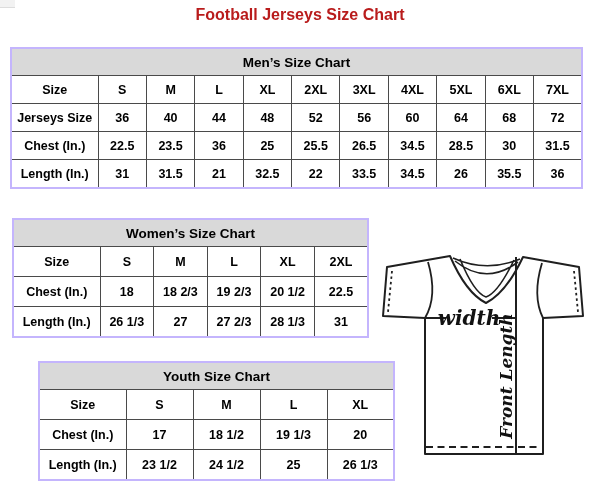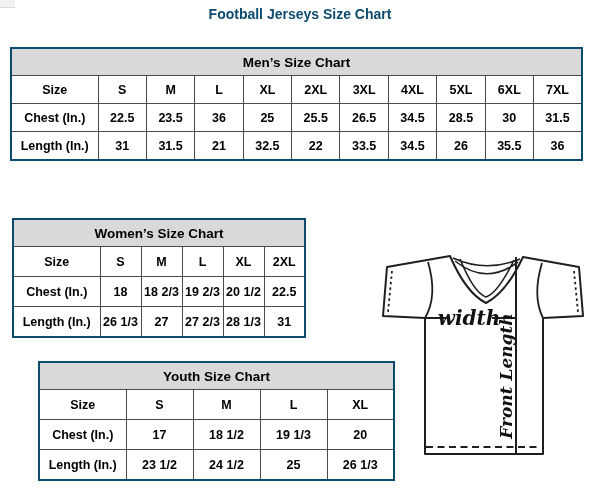--- a/index.html
+++ b/index.html
@@ -6,34 +6,34 @@
   body {
     width:600px; height:490px; position:relative; overflow:hidden;
     background:#ffffff; font-family:"Liberation Sans", sans-serif;
   }
   .corner-artifact {
     position:absolute; left:0; top:0; width:15px; height:7px;
     background:#f2f2f2; border-bottom:1px solid #dcdcdc;
   }
   .page-title {
     position:absolute; left:0; top:6px; width:600px; text-align:center;
-    font-size:14px; font-weight:bold; color:#0c4a6e;
+    font-size:16px; font-weight:bold; color:#b91c1c;
   }
   table.size-table {
     position:absolute; border-collapse:collapse; table-layout:fixed;
-    border:2px solid #0c4a6e;
+    border:2px solid #c4b5fd;
   }
   table.size-table th, table.size-table td {
     border:1.5px solid #4a4a4a; text-align:center; vertical-align:middle;
     font-weight:bold; color:#000; padding:0 1px; overflow:hidden; white-space:nowrap;
   }
   th.t-head { background:#d9d9d9; font-size:13.5px; height:26px; }
   table.size-table td { font-size:12.5px; }
   table.mens   { left:10px; top:47px;  width:573px; }
-  table.womens { left:12px; top:218px; width:294px; }
+  table.womens { left:12px; top:218px; width:357px; }
   table.youth  { left:12px; top:361px; width:357px;margin-left:26px; }
   .mens td { height:27px; }
   .womens td, .youth td { height:29px; }
   col.col-label { width:87px; }
   .jersey-wrap { position:absolute; left:380px; top:246px; width:212px; height:212px; }
   .jersey-line { fill:none; stroke:#1f1f1f; }
   .measure-text {
     font-family:"DejaVu Serif","Liberation Serif",serif;
     font-style:italic; font-weight:bold; fill:#111;
   }
@@ -61,20 +61,33 @@
       <td>S</td>
       <td>M</td>
       <td>L</td>
       <td>XL</td>
       <td>2XL</td>
       <td>3XL</td>
       <td>4XL</td>
       <td>5XL</td>
       <td>6XL</td>
       <td>7XL</td>
+    </tr>
+    <tr>
+      <td>Jerseys Size</td>
+      <td>36</td>
+      <td>40</td>
+      <td>44</td>
+      <td>48</td>
+      <td>52</td>
+      <td>56</td>
+      <td>60</td>
+      <td>64</td>
+      <td>68</td>
+      <td>72</td>
     </tr>
     <tr>
       <td>Chest (In.)</td>
       <td>22.5</td>
       <td>23.5</td>
       <td>36</td>
       <td>25</td>
       <td>25.5</td>
       <td>26.5</td>
       <td>34.5</td>

